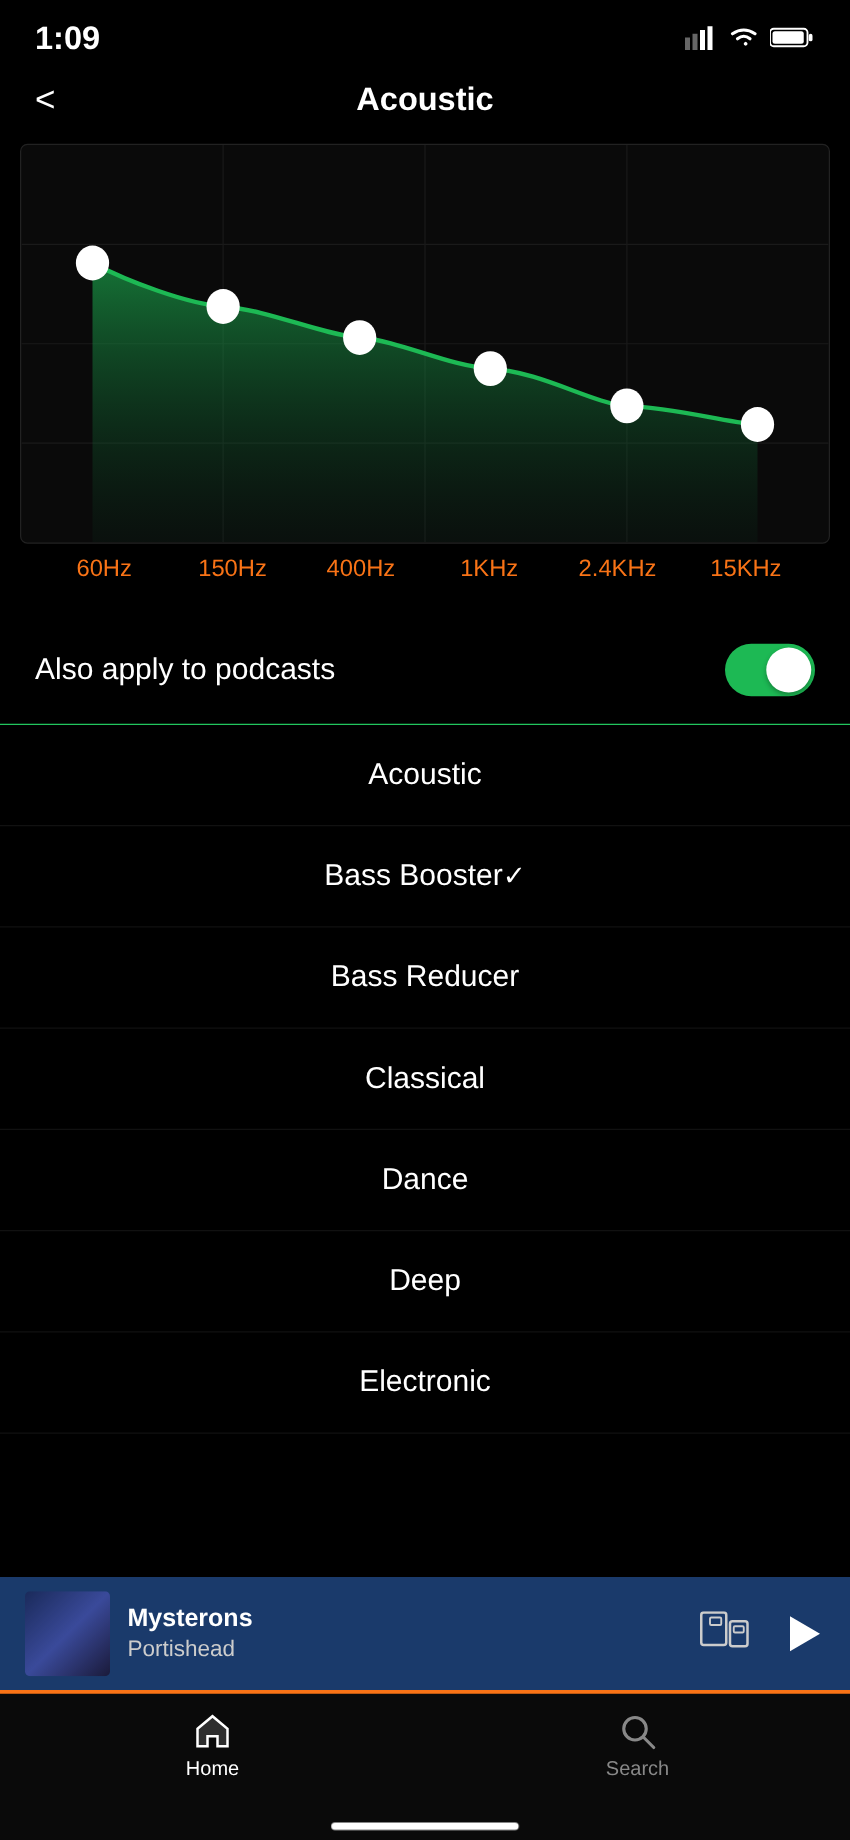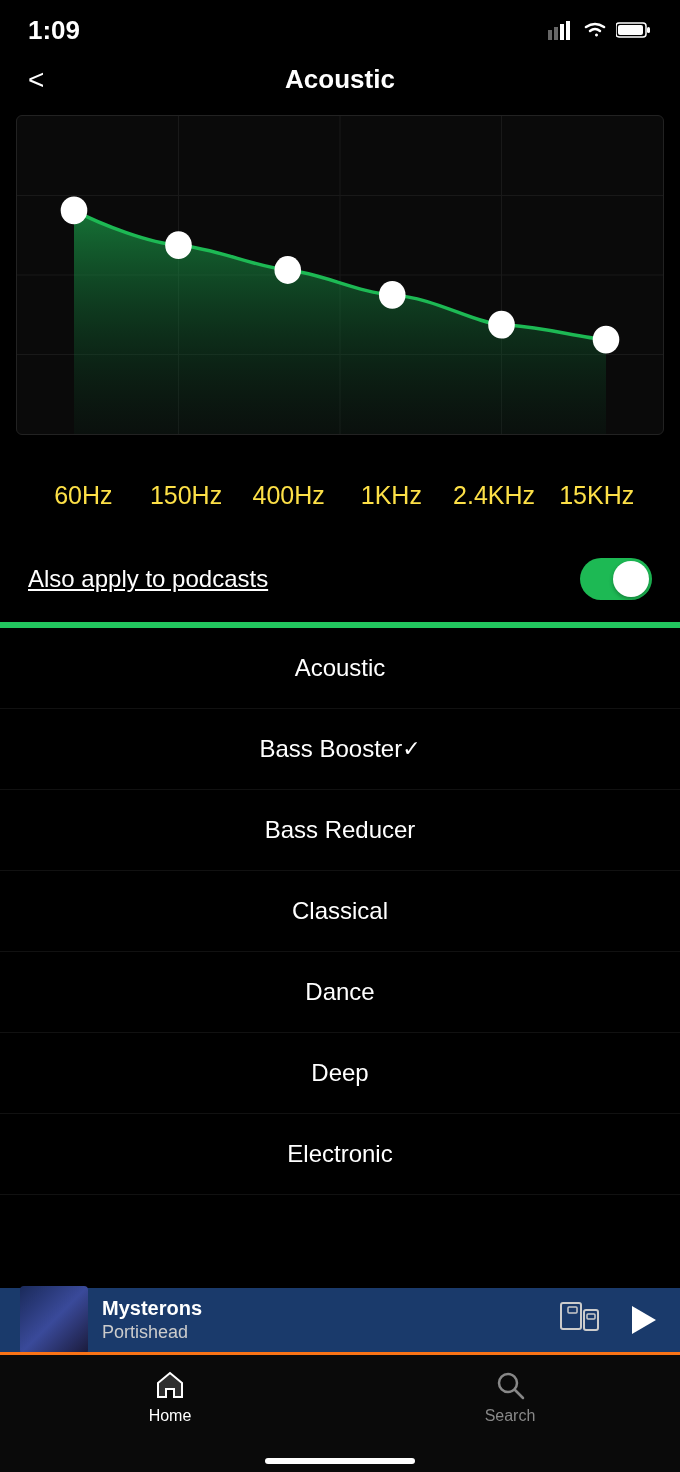--- a/index.html
+++ b/index.html
@@ -70,39 +70,37 @@
       height: 100%;
     }
 
     .eq-labels {
       display: flex;
       justify-content: space-around;
       padding: 10px 16px 6px;
       margin: 0 16px;
     }
     .eq-label {
-      font-size: 25px;
-      color: #fde047;
+      font-size: 19px;
+      color: #f97316;
       text-align: center;
       flex: 1;
-      margin-top: 36px;
     }
 
     
     .settings-section {
       margin-top: 20px;
     }
 
     .podcast-row {
       display: flex;
       justify-content: space-between;
       align-items: center;
       padding: 22px 28px;
-      border-bottom: 6px solid #22c55e;
-      text-decoration: underline;
+      border-bottom: 1px solid #22c55e;
     }
     .podcast-label {
       font-size: 24px;
       color: #fff;
     }
 
     
     .toggle {
       width: 72px;
       height: 42px;
@@ -144,21 +142,21 @@
       color: #fff;
     }
 
     
     .now-playing {
       position: fixed;
       bottom: 120px;
       left: 0;
       right: 0;
       width: 680px;
-      height: 64px;
+      height: 90px;
       background: #1a3a6b;
       display: flex;
       align-items: center;
       padding: 0 20px;
       gap: 14px;
     }
     .album-art {
       width: 68px;
       height: 68px;
       background: #2a4a8b;

